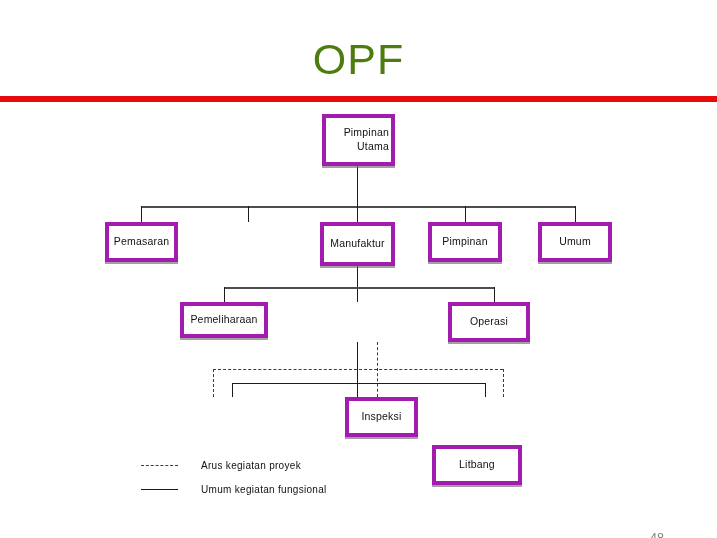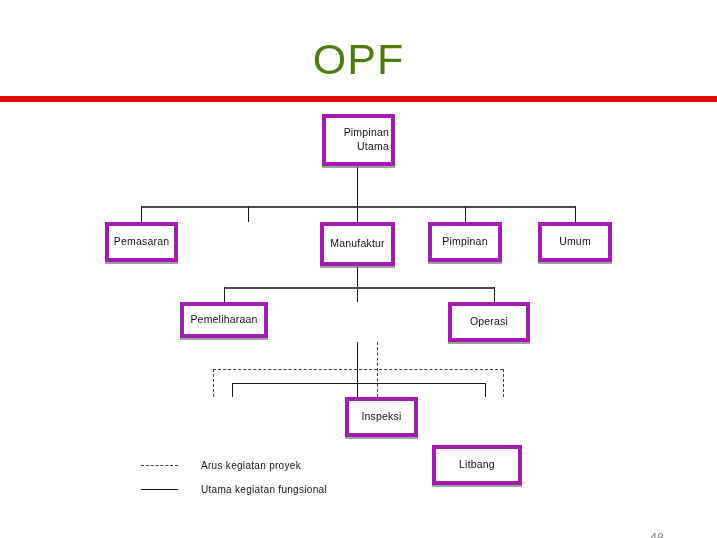--- a/index.html
+++ b/index.html
@@ -125,17 +125,17 @@
       <span>Inspeksi</span>
     </div>
   <div class="box n-litbang">
       <span>Litbang</span>
     </div>
 
   <div>
     <div class="lg-dash"></div>
     <div class="legend-label lg-t1">Arus kegiatan proyek</div>
     <div class="lg-solid"></div>
-    <div class="legend-label lg-t2">Utama kegiatan fungsional</div>
+    <div class="legend-label lg-t2">Umum kegiatan fungsional</div>
   </div>
 
   <div class="page-num">48</div>
 </div>
 
 </body></html>

